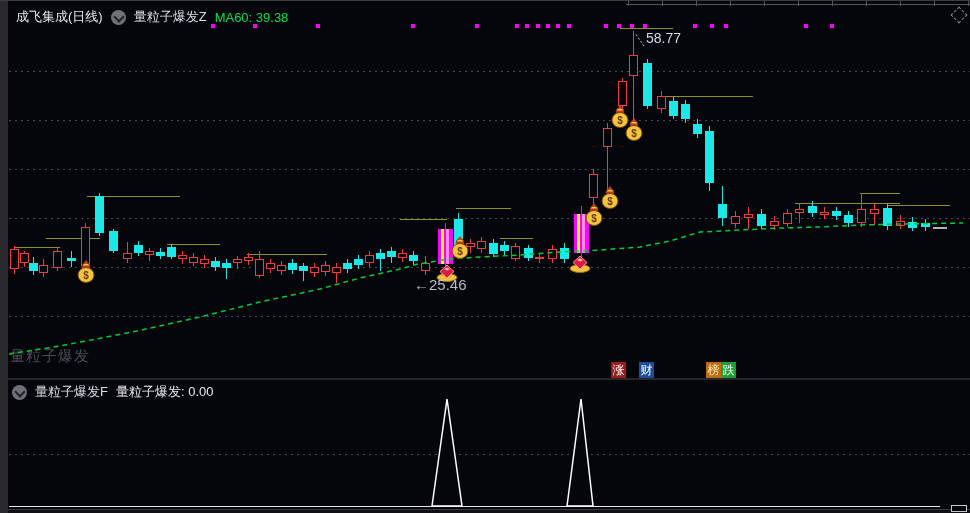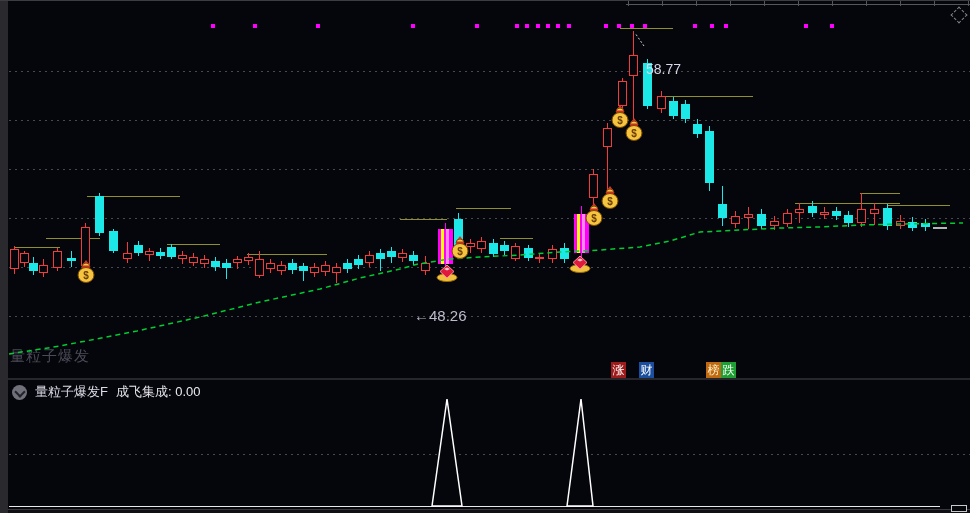--- a/index.html
+++ b/index.html
@@ -19,37 +19,43 @@
   .hdr .t1{color:#e8e8ee;}
   .hdr .t2{color:#dcdce6;}
   .hdr .ma{color:#00e04a;}
   .collapse-btn{width:15px;height:15px;border-radius:50%;background:#71717c;position:relative;flex:0 0 auto;cursor:pointer;}
   .collapse-btn::after{content:"";position:absolute;left:4px;top:3px;width:6px;height:6px;border-right:2px solid #23232a;border-bottom:2px solid #23232a;transform:rotate(45deg);}
   .gridline{position:absolute;height:1px;background-image:repeating-linear-gradient(90deg,#484851 0 2px,transparent 2px 6px);z-index:1;}
   .ylw{position:absolute;height:1px;background:#8f8f2c;z-index:4;}
   .sigdot{position:absolute;width:4px;height:4px;background:#ff00ff;z-index:22;}
   .wick{position:absolute;width:1px;z-index:9;}
   .body{position:absolute;box-sizing:border-box;z-index:10;}
-  .annot{position:absolute;z-index:25;white-space:nowrap;margin-top:31px;}
+  .annot{position:absolute;z-index:25;white-space:nowrap;}
   .badge{position:absolute;width:15px;height:16px;line-height:16px;text-align:center;font-size:12px;z-index:28;cursor:pointer;}
   #watermark{position:absolute;left:10px;top:346px;font-size:15px;color:#4b4b57;z-index:3;letter-spacing:1px;}
   .icon-abs{position:absolute;z-index:20;}
   .ruler-line{position:absolute;top:3px;height:1px;background:#565660;z-index:6;}
   .ruler-tick{position:absolute;top:0;width:1px;height:5px;background:#565660;z-index:6;}
   #corner-diamond{position:absolute;left:953px;top:8px;width:10px;height:10px;border:1px dashed #84848e;transform:rotate(45deg);z-index:6;}
   svg{position:absolute;left:0;top:0;z-index:12;}
   #grip{position:absolute;left:951px;top:504px;width:16px;height:7px;border:1px solid #c8c8c8;box-sizing:border-box;z-index:37;background:#05050c;}
 </style>
 </head>
 <body>
 
 <div id="app">
   <div id="left-rail"></div>
 
   <div id="main-plot" class="panel">
+    <div class="hdr" style="left:16px;top:7px;">
+      <span class="t1">成飞集成(日线)</span>
+      <span class="collapse-btn"></span>
+      <span class="t2">量粒子爆发Z</span>
+      <span class="ma">MA60: 39.38</span>
+    </div>
     <div id="watermark">量粒子爆发</div>
     <div id="corner-diamond"></div>
   <div class="gridline" style="left: 9px; top: 70px; width: 961px;"></div>
       <div class="gridline" style="left: 9px; top: 119px; width: 961px;"></div>
       <div class="gridline" style="left: 9px; top: 168px; width: 961px;"></div>
       <div class="gridline" style="left: 9px; top: 217px; width: 961px;"></div>
       <div class="gridline" style="left: 9px; top: 266px; width: 961px;"></div>
       <div class="gridline" style="left: 9px; top: 315px; width: 961px;"></div>
       <div class="ylw" style="left: 87px; top: 195px; width: 93px;"></div>
       <div class="ylw" style="left: 46px; top: 237px; width: 54px;"></div>
@@ -286,21 +292,21 @@
     <ellipse cx="11" cy="13.5" rx="10" ry="4" fill="#f0c040" stroke="#9a6a00" stroke-width="1"></ellipse>
     <path d="M11 1 L18 7.5 L11 14 L4 7.5 Z" fill="#e01a3a" stroke="#ff8fa5" stroke-width="1"></path>
     <path d="M8 5 L11 3.5 L14 5 L11 6.5 Z" fill="#ffd9e0" opacity="0.9"></path>
   </svg></div>
       <div class="icon-abs" style="left: 569px; top: 254px; width: 22px; height: 18px;"><svg width="22" height="18" viewBox="0 0 22 18" style="position:static">
     <ellipse cx="11" cy="13.5" rx="10" ry="4" fill="#f0c040" stroke="#9a6a00" stroke-width="1"></ellipse>
     <path d="M11 1 L18 7.5 L11 14 L4 7.5 Z" fill="#e01a3a" stroke="#ff8fa5" stroke-width="1"></path>
     <path d="M8 5 L11 3.5 L14 5 L11 6.5 Z" fill="#ffd9e0" opacity="0.9"></path>
   </svg></div>
       <div class="annot" style="left: 646px; top: 29px; font-size: 14px; color: rgb(216, 216, 234);">58.77</div>
-      <div class="annot" style="left: 414px; top: 275px; font-size: 15px; color: rgb(188, 188, 202);">←48.26</div>
+      <div class="annot" style="left: 414px; top: 275px; font-size: 15px; color: rgb(188, 188, 202);">←25.46</div>
       <div style="position: absolute; left: 933px; top: 226px; width: 14px; height: 2px; background: rgb(180, 180, 180); z-index: 11;"></div>
       <div class="ruler-line" style="left: 626px; width: 344px;"></div>
       <div class="ruler-tick" style="left: 628px;"></div>
       <div class="ruler-tick" style="left: 662px;"></div>
       <div class="ruler-tick" style="left: 696px;"></div>
       <div class="ruler-tick" style="left: 730px;"></div>
       <div class="ruler-tick" style="left: 764px;"></div>
       <div class="ruler-tick" style="left: 798px;"></div>
       <div class="ruler-tick" style="left: 832px;"></div>
       <div class="ruler-tick" style="left: 866px;"></div>
@@ -312,21 +318,21 @@
       <div class="badge" style="left: 706px; top: 361px; background: rgb(191, 106, 18); color: rgb(255, 238, 192);">榜</div>
       <div class="badge" style="left: 721px; top: 361px; background: rgb(31, 158, 51); color: rgb(255, 255, 255);">跌</div>
     </div>
 
   <div id="divider"></div>
 
   <div id="sub-plot" class="panel">
     <div class="hdr" style="left:12px;top:3px;">
       <span class="collapse-btn"></span>
       <span class="t2">量粒子爆发F</span>
-      <span class="t1">成飞集成: 0.00</span>
+      <span class="t1">量粒子爆发: 0.00</span>
     </div>
   <div class="gridline" style="left: 9px; top: 74px; width: 961px;"></div>
       <div style="position: absolute; left: 9px; top: 126px; width: 931px; height: 1px; background: rgb(232, 232, 232); z-index: 5;"></div>
       <svg width="970" height="129">
         <polygon points="432,126 447,19 462,126" fill="#05050c" stroke="#ffffff" stroke-width="1.5"></polygon>
         <polygon points="567,126 581,19 593,126" fill="#05050c" stroke="#ffffff" stroke-width="1.5"></polygon>
       </svg>
     </div>
 
   <div id="bottom-bar"></div>

